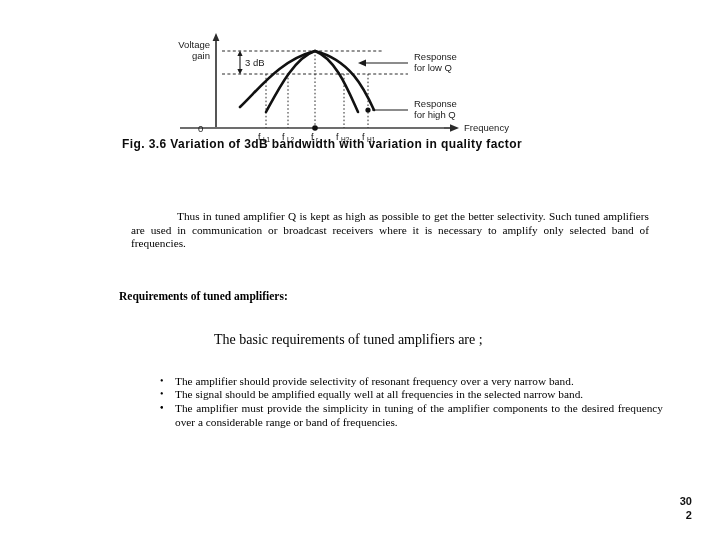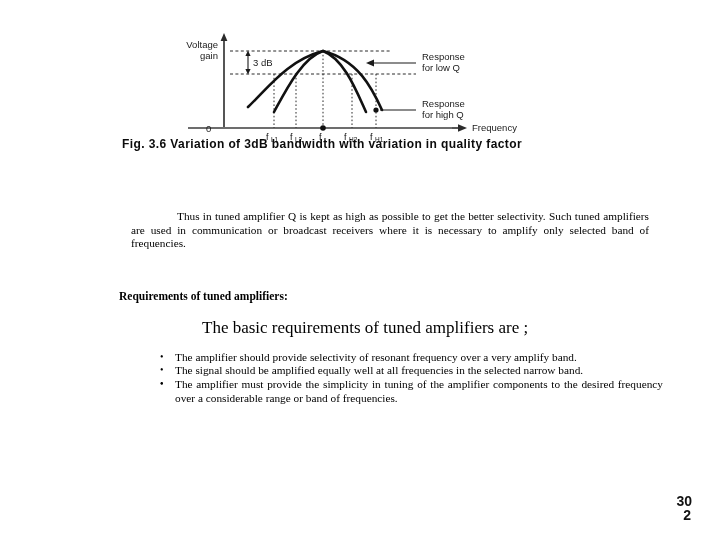--- a/index.html
+++ b/index.html
@@ -19,21 +19,21 @@
   
   .figure-block {
     position: absolute;
     left: 152px;
     top: 30px;
     width: 400px;
     height: 140px;
   }
   .figure-canvas {
     position: absolute;
-    left: 8px;
+    left: 0;
     top: 0;
     width: 400px;
     height: 112px;
   }
   .figure-canvas svg {
     display: block;
   }
   .fig-caption {
     position: absolute;
     left: -30px;
@@ -69,23 +69,23 @@
   .section-heading {
     margin: 2px;
     font-size: 11.5px;
     font-weight: bold;
     line-height: 14px;
   }
   .spacer-lg { height: 22px; }
   .spacer-md { height: 16px; }
 
   .sub-intro {
-    margin: 0;
+    margin: 12px;
     padding-left: 85px;
-    font-size: 17px;
+    font-size: 14px;
     line-height: 14px;
   }
 
   ul.req-list {
     margin: 0;
     padding: 0;
     list-style: none;
   }
   ul.req-list li {
     position: relative;
@@ -104,21 +104,21 @@
     line-height: 13.6px;
   }
 
   
   .page-number {
     position: absolute;
     right: 28px;
     bottom: 18px;
     text-align: center;
     font-family: "Liberation Sans", "DejaVu Sans", sans-serif;
-    font-size: 14px;
+    font-size: 11px;
     line-height: 14px;
     font-weight: bold;
     color: #111111;
   }
   .page-number .pn-sub {
     display: block;
     padding-left: 6px;
   }
 
   
@@ -231,21 +231,21 @@
 
   <div class="spacer-md"></div>
 
   <div class="sub-intro">The basic requirements of tuned amplifiers are ;</div>
 
   <div class="spacer-md"></div>
 
   <ul class="req-list">
     <li>
       <span class="bullet">•</span>
-      <span>The amplifier should provide selectivity of resonant frequency over a very amplify band.</span>
+      <span>The amplifier should provide selectivity of resonant frequency over a very narrow band.</span>
     </li>
     <li>
       <span class="bullet">•</span>
       <span>The signal should be amplified equally well at all frequencies in the selected  narrow band.</span>
     </li>
     <li>
       <span class="bullet">•</span>
     </li>
     <li>
       <span class="bullet">•</span>

